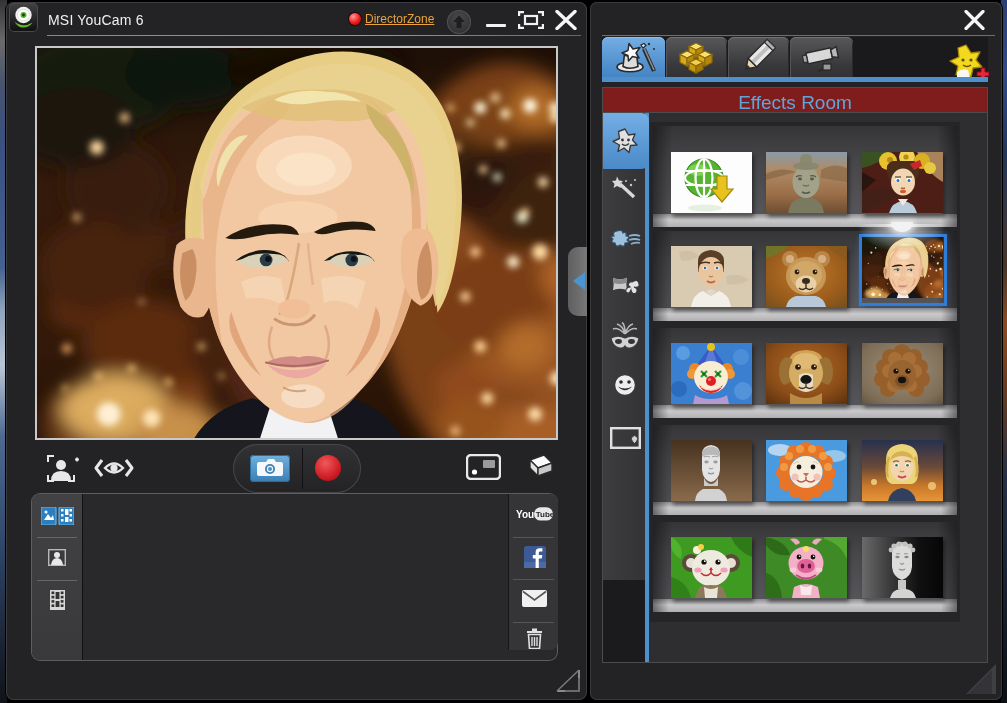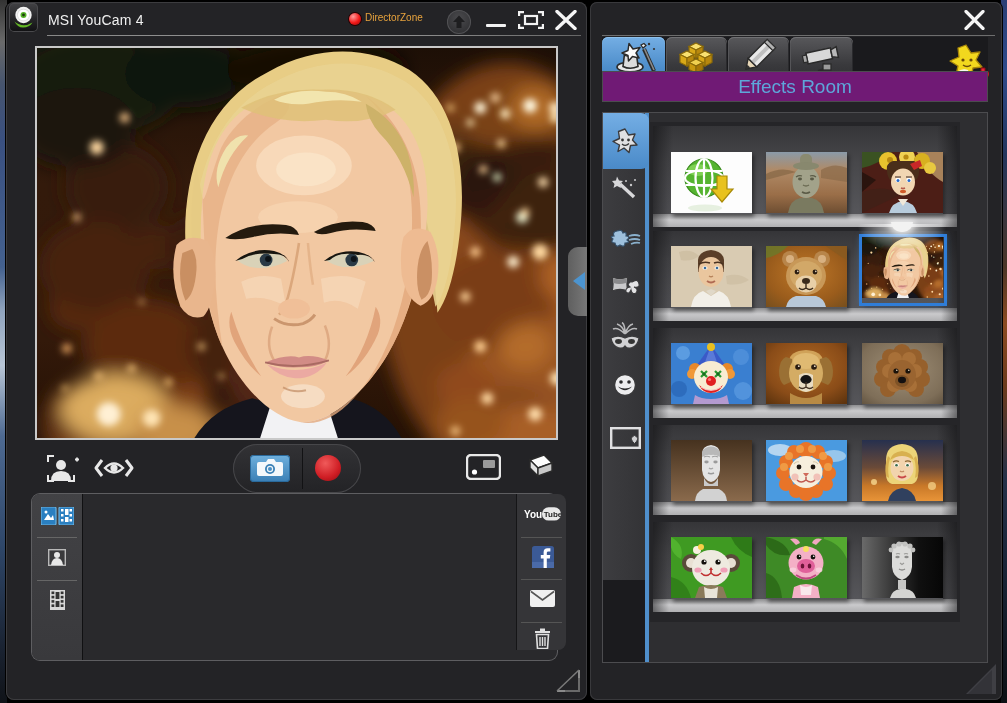--- a/index.html
+++ b/index.html
@@ -7,53 +7,53 @@
 .abs{position:absolute;}
 
 #deskL{left:0;top:0;width:7px;height:703px;background:linear-gradient(#333 0%,#6a6a6a 6%,#46546e 12%,#3a5080 20%,#44618f 38%,#8fa3bd 44%,#b9c6d6 52%,#4e6a92 62%,#2e4668 78%,#1a2332 92%,#101318 100%);}
 #deskR{left:1001px;top:0;width:6px;height:703px;background:linear-gradient(#2a3f75 0%,#2e4a8a 10%,#23355c 22%,#4a3526 38%,#8a4a20 46%,#6a3a1c 55%,#243048 68%,#1a2538 80%,#0c1014 100%);}
 
 #lw{left:6px;top:2px;width:581px;height:698px;background:#232326;border-radius:8px;box-shadow:inset 0 0 0 1px #3c3c3f, 0 0 0 1px #000;}
 #lw .logo{left:3px;top:1px;width:29px;height:29px;border-radius:5px;background:linear-gradient(#414144,#101012);box-shadow:inset 0 0 0 1px #4a4a4d;}
 #lw .title{left:42px;top:10px;color:#f0f0f0;font-size:14px;letter-spacing:.2px;}
 #tsep{left:41px;top:33px;width:534px;height:1px;background:linear-gradient(90deg,#888,#999 60%,#666);}
 #dzdot{left:343px;top:11px;width:12px;height:12px;border-radius:50%;background:radial-gradient(circle at 35% 30%,#ff9a9a,#f21818 55%,#8a0505);box-shadow:0 0 0 1px #2a0000;}
-#dzlink{left:359px;top:10px;color:#e8a33d;font-size:10px;}
+#dzlink{left:359px;top:10px;color:#e8a33d;font-size:12px;text-decoration:underline;}
 #upbtn{left:441px;top:8px;width:24px;height:24px;border-radius:50%;background:radial-gradient(circle at 50% 35%,#4a4a4d,#333336 70%,#28282b);box-shadow:inset 0 0 0 1px #525255;}
 #minbtn{left:480px;top:22px;width:20px;height:3px;background:#f2f2f2;border-radius:1px;}
 #maxbtn{left:512px;top:9px;width:26px;height:18px;}
 #closelw{left:549px;top:8px;width:22px;height:20px;}
 
 #video{left:29px;top:44px;width:519px;height:390px;border:2px solid #c9c9c9;background:#1a0e06;}
 #ctab{left:562px;top:245px;width:19px;height:69px;background:linear-gradient(90deg,#5f5f5f,#787878);border-radius:10px 0 0 10px;}
 #ctab .tri{left:5px;top:25px;width:0;height:0;border-top:9px solid transparent;border-bottom:9px solid transparent;border-right:12px solid #4c94cf;}
 
 #pill{left:227px;top:442px;width:128px;height:49px;border-radius:25px;background:linear-gradient(#323235,#232326);box-shadow:inset 0 0 0 1px #47474a;}
 #camsq{left:17px;top:11px;width:40px;height:27px;border-radius:4px;background:linear-gradient(#6fb0dd,#3a7fb5);box-shadow:inset 0 0 0 1px #2a6a9c;}
 
 #reccirc{left:82px;top:11px;width:26px;height:26px;border-radius:50%;background:radial-gradient(circle at 40% 32%,#f05a5a,#cf1d24 60%,#8e0d12);}
 
 #gal{left:25px;top:491px;width:527px;height:168px;background:#29292c;border-radius:9px;box-shadow:inset 0 0 0 1px #5e5e61;}
 #gside{left:1px;top:1px;width:50px;height:166px;background:linear-gradient(#424245,#39393c);border-radius:8px 0 0 8px;border-right:1px solid #101012;}
 #gdiv1{left:5px;top:43px;width:40px;height:1px;background:#666;}
 #gdiv2{left:5px;top:86px;width:40px;height:1px;background:#666;}
-#gshare{left:477px;top:1px;width:49px;height:156px;background:#353538;border-radius:0 8px 8px 0;border-left:1px solid #151517;margin-left:8px;}
+#gshare{left:477px;top:1px;width:49px;height:156px;background:#353538;border-radius:0 8px 8px 0;border-left:1px solid #151517;}
 .shdiv{left:4px;width:41px;height:1px;background:#555;}
 #grip{left:547px;top:664px;width:29px;height:28px;}
 
 #rp{left:590px;top:2px;width:412px;height:698px;background:#232326;border-radius:7px;box-shadow:inset 0 0 0 1px #39393c, 0 0 0 1px #000;}
 #rpsep{left:12px;top:33px;width:393px;height:1px;background:#6e6e6e;}
 #closerp{left:374px;top:8px;width:21px;height:20px;}
 .tab{top:35px;height:40px;border-radius:6px 6px 0 0;background:linear-gradient(#58585b,#39393c 70%,#323235);box-shadow:inset 0 1px 0 #707073,inset 1px 0 0 #555558,inset -1px 0 0 #2a2a2d;}
 #tab1{left:12px;width:63px;background:linear-gradient(#74aee4,#4e8ecb 75%,#4585c4);box-shadow:inset 0 1px 0 #8cc0ec;}
 #tab2{left:76px;width:61px;}
 #tab3{left:138px;width:61px;}
 #tab4{left:200px;width:63px;}
 #blueline{left:12px;top:75px;width:386px;height:5px;background:#4f8fcc;}
-#fxbar{left:12px;top:69px;width:384px;height:29px;background:#701a75;border:1px solid #4c4c4f;}
+#fxbar{left:12px;top:85px;width:384px;height:29px;background:#7f1d1d;border:1px solid #4c4c4f;}
 #fxbar span{display:block;text-align:center;color:#5ea6da;font-size:19px;line-height:29px;}
 #content{left:12px;top:110px;width:384px;height:549px;background:#2e2e31;border:1px solid #4c4c4f;}
 #sidebar{left:0;top:0;width:42px;height:467px;background:linear-gradient(90deg,#3d3d40,#333336);}
 #bluev{left:42px;top:0;width:4px;height:549px;background:#4f8fcc;}
 #sideactive{left:0;top:0;width:46px;height:56px;background:linear-gradient(#74aee4,#4a8ac8);border-radius:0 8px 8px 0;}
 
 #shelfbox{left:47px;top:9px;width:310px;height:500px;background:#252528;}
 .shelf{left:0;width:310px;height:97px;}
 .shelf1{height:105px;}
 .shelf1 .sback{height:88px;}
@@ -243,21 +243,21 @@
 <div id="deskR" class="abs"></div>
 <div id="lw" class="abs">
   <div class="logo abs"><svg width="29" height="29" viewBox="0 0 29 29">
 <circle cx="14.5" cy="12" r="8.2" fill="#f2f2f2"></circle>
 <circle cx="14.5" cy="12" r="6.2" fill="#d8d8d8"></circle>
 <circle cx="14.5" cy="12" r="5.6" fill="#fff"></circle>
 <circle cx="14.5" cy="12" r="3" fill="#55b428"></circle>
 <circle cx="14.5" cy="12" r="1.4" fill="#1d3a0c"></circle>
 <path d="M5.5,18.5 Q14,25.5 23.5,19.5 Q20.5,24.5 14,24.5 Q8.5,24.5 5.5,18.5 Z" fill="#63b824"></path>
 </svg></div>
-  <div class="title abs">MSI YouCam 4</div>
+  <div class="title abs">MSI YouCam 6</div>
   <div id="tsep" class="abs"></div>
   <div id="dzdot" class="abs"></div>
   <div id="dzlink" class="abs">DirectorZone</div>
   <div id="upbtn" class="abs"><svg width="24" height="24" viewBox="0 0 24 24">
         <path d="M12,5.5 L18,12 L14.5,12 L14.5,18 L9.5,18 L9.5,12 L6,12 Z" fill="#1e1e20"></path>
       </svg></div>
   <div id="minbtn" class="abs"></div>
   <div id="maxbtn" class="abs"><svg width="26" height="18" viewBox="0 0 26 18">
 <path d="M1,5 L1,1 L6,1 M20,1 L25,1 L25,5 M25,13 L25,17 L20,17 M6,17 L1,17 L1,13" stroke="#f2f2f2" stroke-width="2.4" fill="none"></path>
 <rect x="7" y="5" width="12" height="8" fill="none" stroke="#f2f2f2" stroke-width="2.2"></rect>

